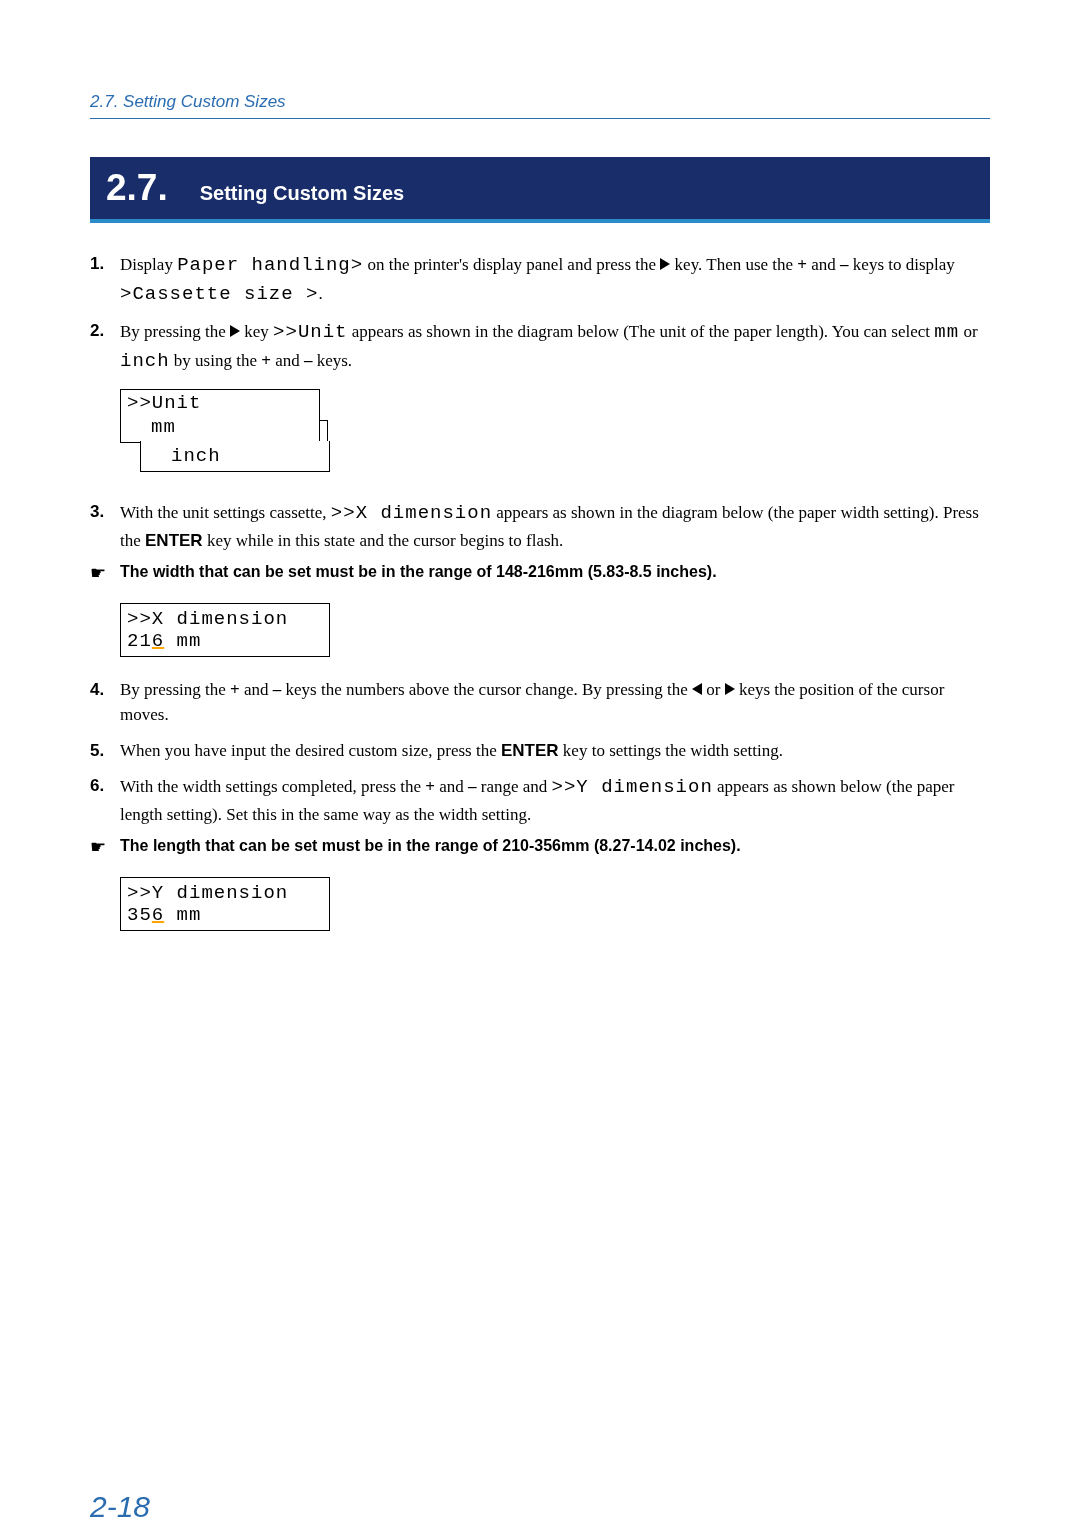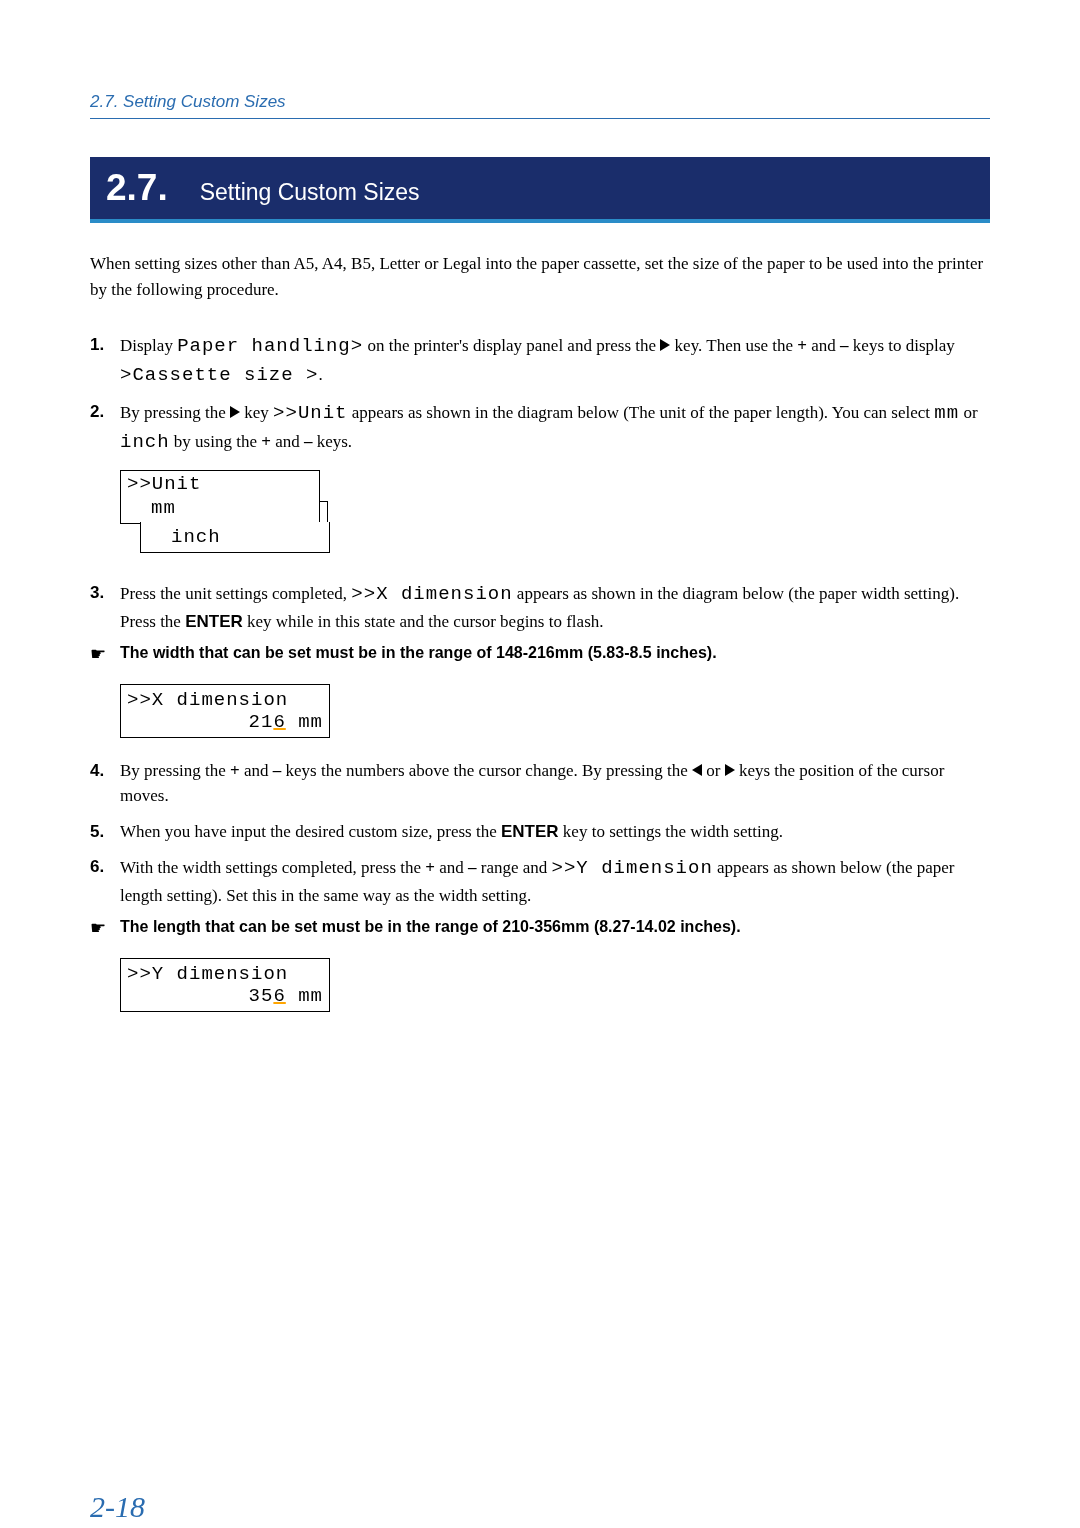--- a/index.html
+++ b/index.html
@@ -36,22 +36,22 @@
     margin-bottom: 28px;
   }
   .title-num {
     font-size: 37px;
     font-weight: bold;
     font-family: 'Segoe UI', Arial, sans-serif;
     display: inline-block;
     margin-right: 28px;
   }
   .title-text {
-    font-size: 23px;
-    font-weight: normal;
+    font-size: 20px;
+    font-weight: bold;
     font-family: 'Segoe UI', Arial, sans-serif;
     display: inline-block;
   }
   .intro {
     font-size: 17px;
     line-height: 1.5;
     margin-bottom: 30px;
     font-family: 'Century Schoolbook', Georgia, serif;
   }
   .steps {
@@ -146,31 +146,30 @@
     left: 20px;
     text-align: left;
     padding-left: 30px;
   }
   .cursor-char {
     text-decoration: underline;
     text-decoration-color: orange;
     text-decoration-thickness: 2px;
   }
   .dim-value {
-    text-align: right;
     font-family: 'Courier New', monospace;
   }
   .page-num {
     position: absolute;
     bottom: 36px;
     left: 90px;
     font-style: italic;
     font-size: 30px;
     color: #2a6cb0;
-    font-family: Liberation Serif, serif;
+    font-family: Liberation Sans, sans-serif;
   }
   .tri {
     display: inline-block;
     width: 0;
     height: 0;
     border-top: 6px solid transparent;
     border-bottom: 6px solid transparent;
     vertical-align: baseline;
   }
   .tri-right { border-left: 10px solid #000; }
@@ -190,21 +189,20 @@
 
 <div class="page">
 
   <div class="header-link">2.7. Setting Custom Sizes</div>
 
   <div class="title-bar">
     <span class="title-num">2.7.</span>
     <span class="title-text">Setting Custom Sizes</span>
   </div>
 
-  <div class="intro">When setting sizes other than A5, A4, B5, Letter or Legal into the paper cassette, set the size of the paper to be used into the printer by the following procedure.</div>
 
   <div class="steps">
 
     <div class="step">
       <div class="step-num">1.</div>
       <div class="step-text">
         <span>Display </span><span class="lcd">Paper handling&gt;</span><span> on the printer's display panel and press the </span><span class="tri tri-right"></span><span> key. Then use the </span><b>+</b><span> and </span><b>–</b><span> keys to display </span><span class="lcd">&gt;Cassette size &gt;</span><span>.</span>
       </div>
     </div>
 
@@ -220,21 +218,21 @@
         <div>&gt;&gt;Unit</div>
         <div style="padding-left:24px;">mm</div>
         <div class="connector"></div>
       </div>
       <div class="display-unit-bottom">inch</div>
     </div>
 
     <div class="step">
       <div class="step-num">3.</div>
       <div class="step-text">
-        <span>Press the unit settings completed, </span><span class="lcd">&gt;&gt;X dimension</span><span> appears as shown in the diagram below (the paper width setting).  Press the </span><span class="bold">ENTER</span><span> key while in this state and the cursor begins to flash.</span>
+        <span>With the unit settings cassette, </span><span class="lcd">&gt;&gt;X dimension</span><span> appears as shown in the diagram below (the paper width setting).  Press the </span><span class="bold">ENTER</span><span> key while in this state and the cursor begins to flash.</span>
       </div>
     </div>
 
     <div class="note-row">
       <div class="hand-icon">☛</div>
       <div class="note-text">The width that can be set must be in the range of 148-216mm (5.83-8.5 inches).</div>
     </div>
 
     <div class="display-box">
       <div>&gt;&gt;X dimension</div>

